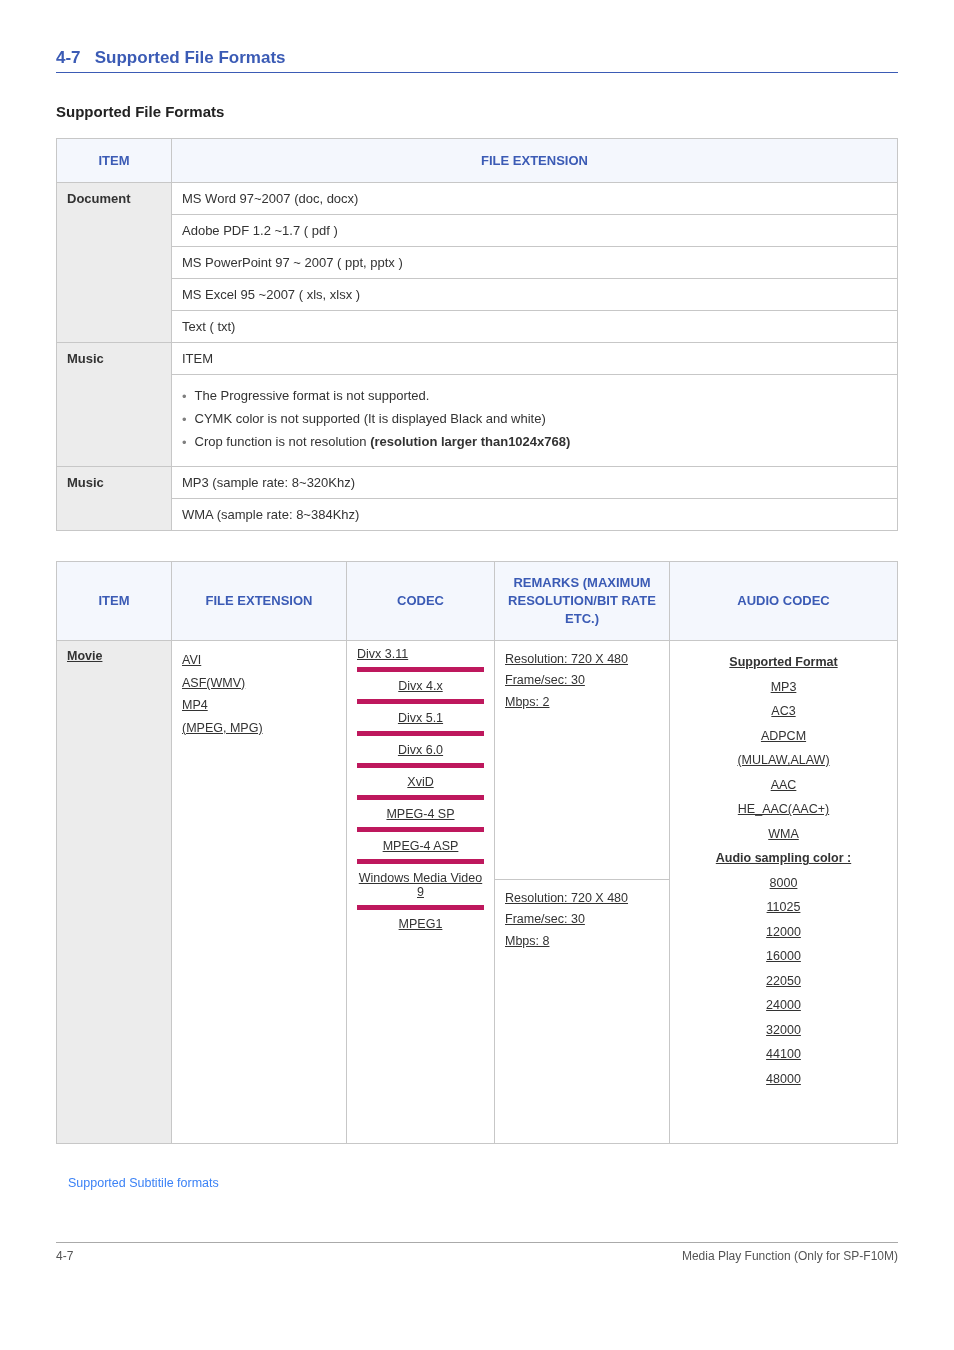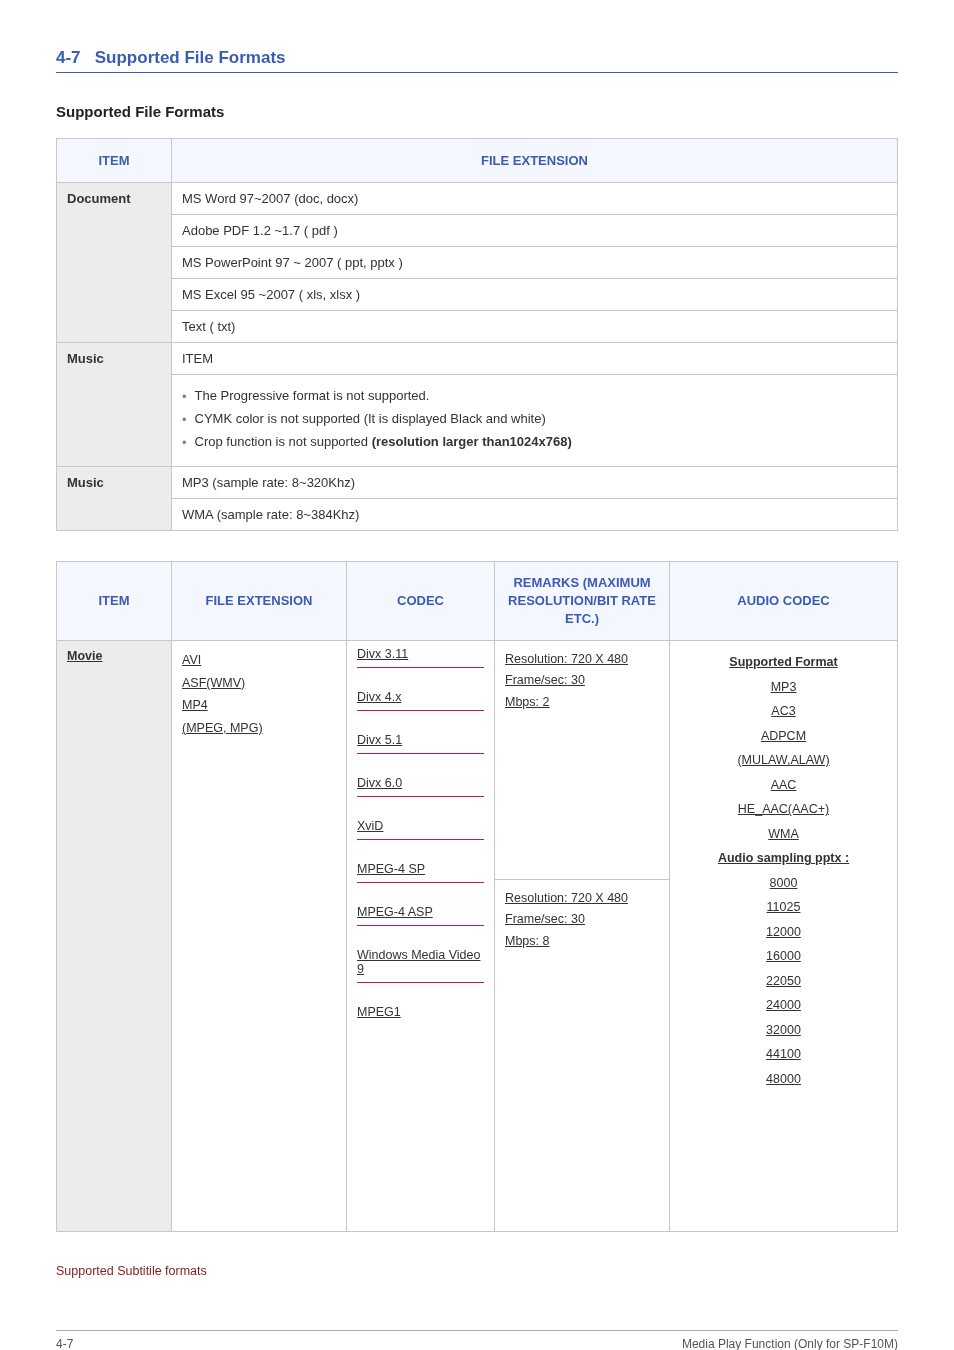--- a/index.html
+++ b/index.html
@@ -55,34 +55,34 @@
     vertical-align: top;
     width: 115px;
   }
   .bullet-line { display: flex; margin: 5px 0; }
   .bullet-line .dot { color: #7f7f7f; margin-right: 8px; line-height: 1.4; }
   .second-table th.blue-header { padding: 12px 6px; line-height: 1.4; }
   .second-table td { font-size: 12.5px; text-decoration: underline; }
   .inner-border-top { border-top: 1px solid #c7c7c7; }
   .small-note {
     font-size: 12.5px;
-    color: #7f1d1d;
-    margin: 32px 0 10px 0;
+    color: #3b82f6;
+    margin: 32px 0 10px 12px;
   }
   .footer {
     border-top: 1px solid #aaa;
     margin-top: 52px;
     padding-top: 6px;
     display: flex;
     justify-content: space-between;
     font-size: 12px;
     color: #555;
   }
   .codec-cell .row { padding: 6px 0; }
-  .codec-cell .row + .row { border-top: 1px solid #be185d; padding-top: 22px; }
+  .codec-cell .row + .row { border-top: 5px solid #be185d; padding-top: 7px; text-align: center; }
   .audio-line { margin: 2px 0; text-align: center; }
 </style>
 </head>
 <body>
 
 <div>
   <div class="section-title">
     <span>4-7</span>&nbsp;&nbsp;&nbsp;<span>Supported File Formats</span>
   </div>
   <div class="section-underline"></div>
@@ -123,21 +123,21 @@
       <div class="bullet-line">
             <span class="dot">•</span>
             <span>The Progressive format is not supported.</span>
           </div>
       <div class="bullet-line">
             <span class="dot">•</span>
             <span>CYMK color is not supported (It is displayed Black and white)</span>
           </div>
       <div class="bullet-line">
             <span class="dot">•</span>
-            <span><span>Crop function is not supported </span><b>(resolution larger than1024x768)</b></span>
+            <span><span>Crop function is not resolution </span><b>(resolution larger than1024x768)</b></span>
           </div>
     </td>
   </tr>
 
   <tr>
     <td class="row-header" rowspan="2">Music</td>
     <td>MP3 (sample rate: 8~320Khz)</td>
   </tr>
   <tr>
         <td>WMA (sample rate: 8~384Khz)</td>
@@ -189,21 +189,21 @@
     </td>
     <td style="line-height:1.8">
       <div class="audio-line"><b>Supported Format</b></div>
       <div class="audio-line">MP3</div>
       <div class="audio-line">AC3</div>
       <div class="audio-line">ADPCM</div>
       <div class="audio-line">(MULAW,ALAW)</div>
       <div class="audio-line">AAC</div>
       <div class="audio-line">HE_AAC(AAC+)</div>
       <div class="audio-line">WMA</div>
-      <div class="audio-line"><b>Audio sampling pptx :</b></div>
+      <div class="audio-line"><b>Audio sampling color :</b></div>
       <div class="audio-line">8000</div>
       <div class="audio-line">11025</div>
       <div class="audio-line">12000</div>
       <div class="audio-line">16000</div>
       <div class="audio-line">22050</div>
       <div class="audio-line">24000</div>
       <div class="audio-line">32000</div>
       <div class="audio-line">44100</div>
       <div class="audio-line">48000</div>
     </td>

